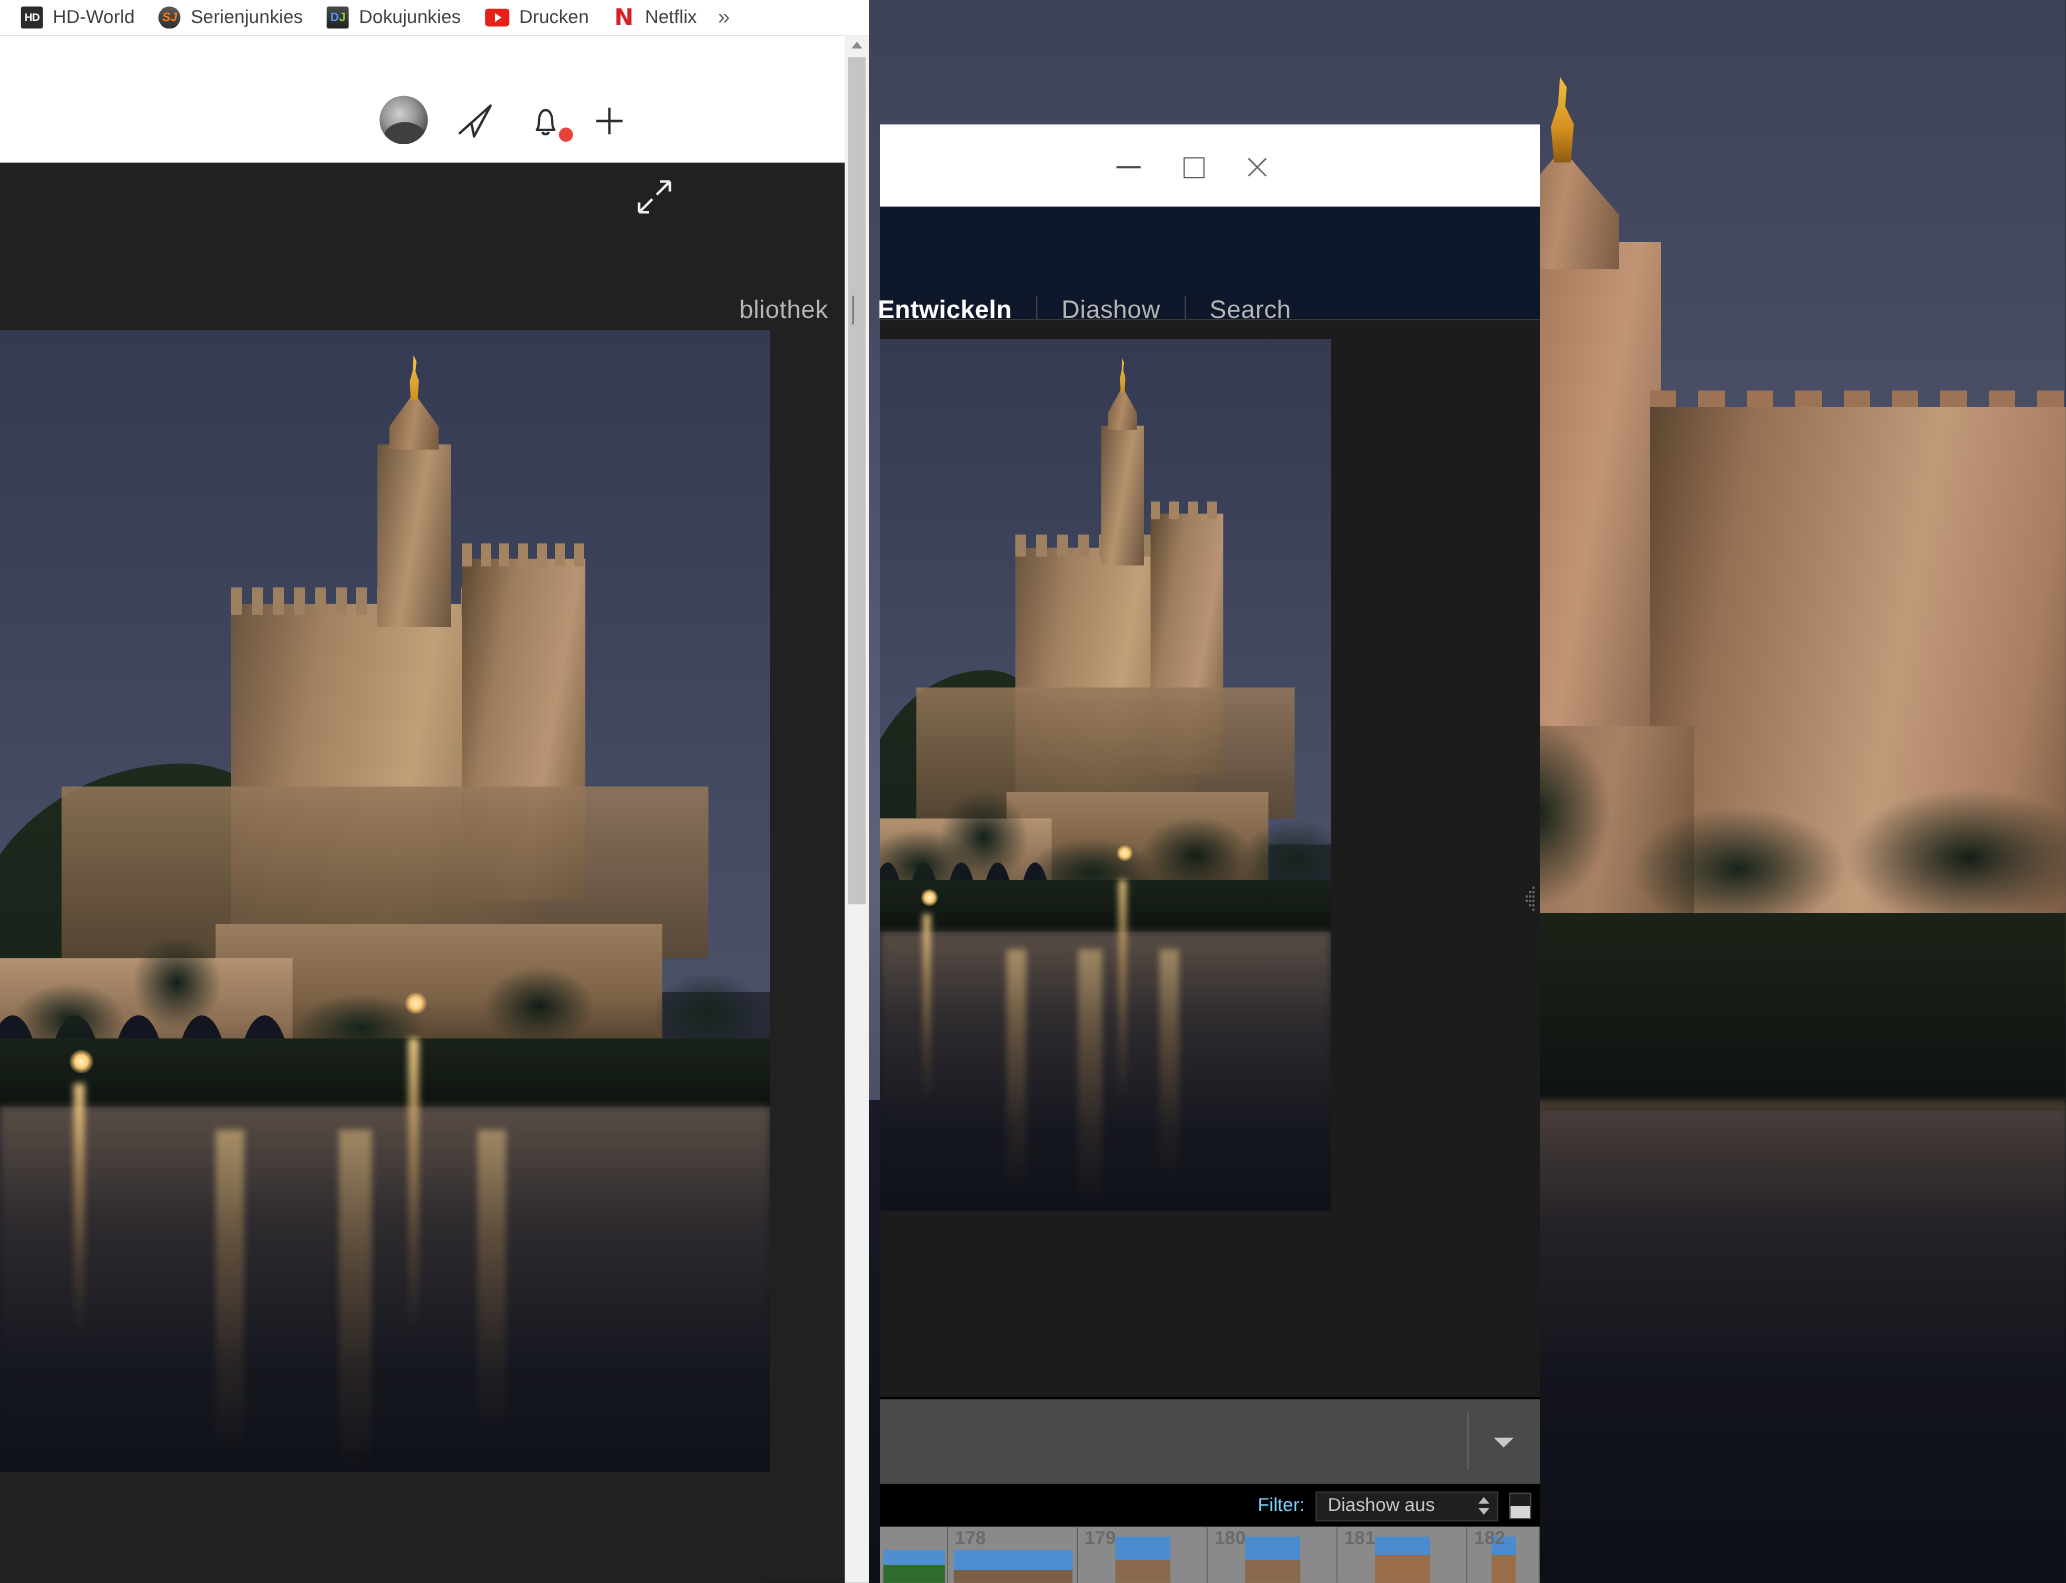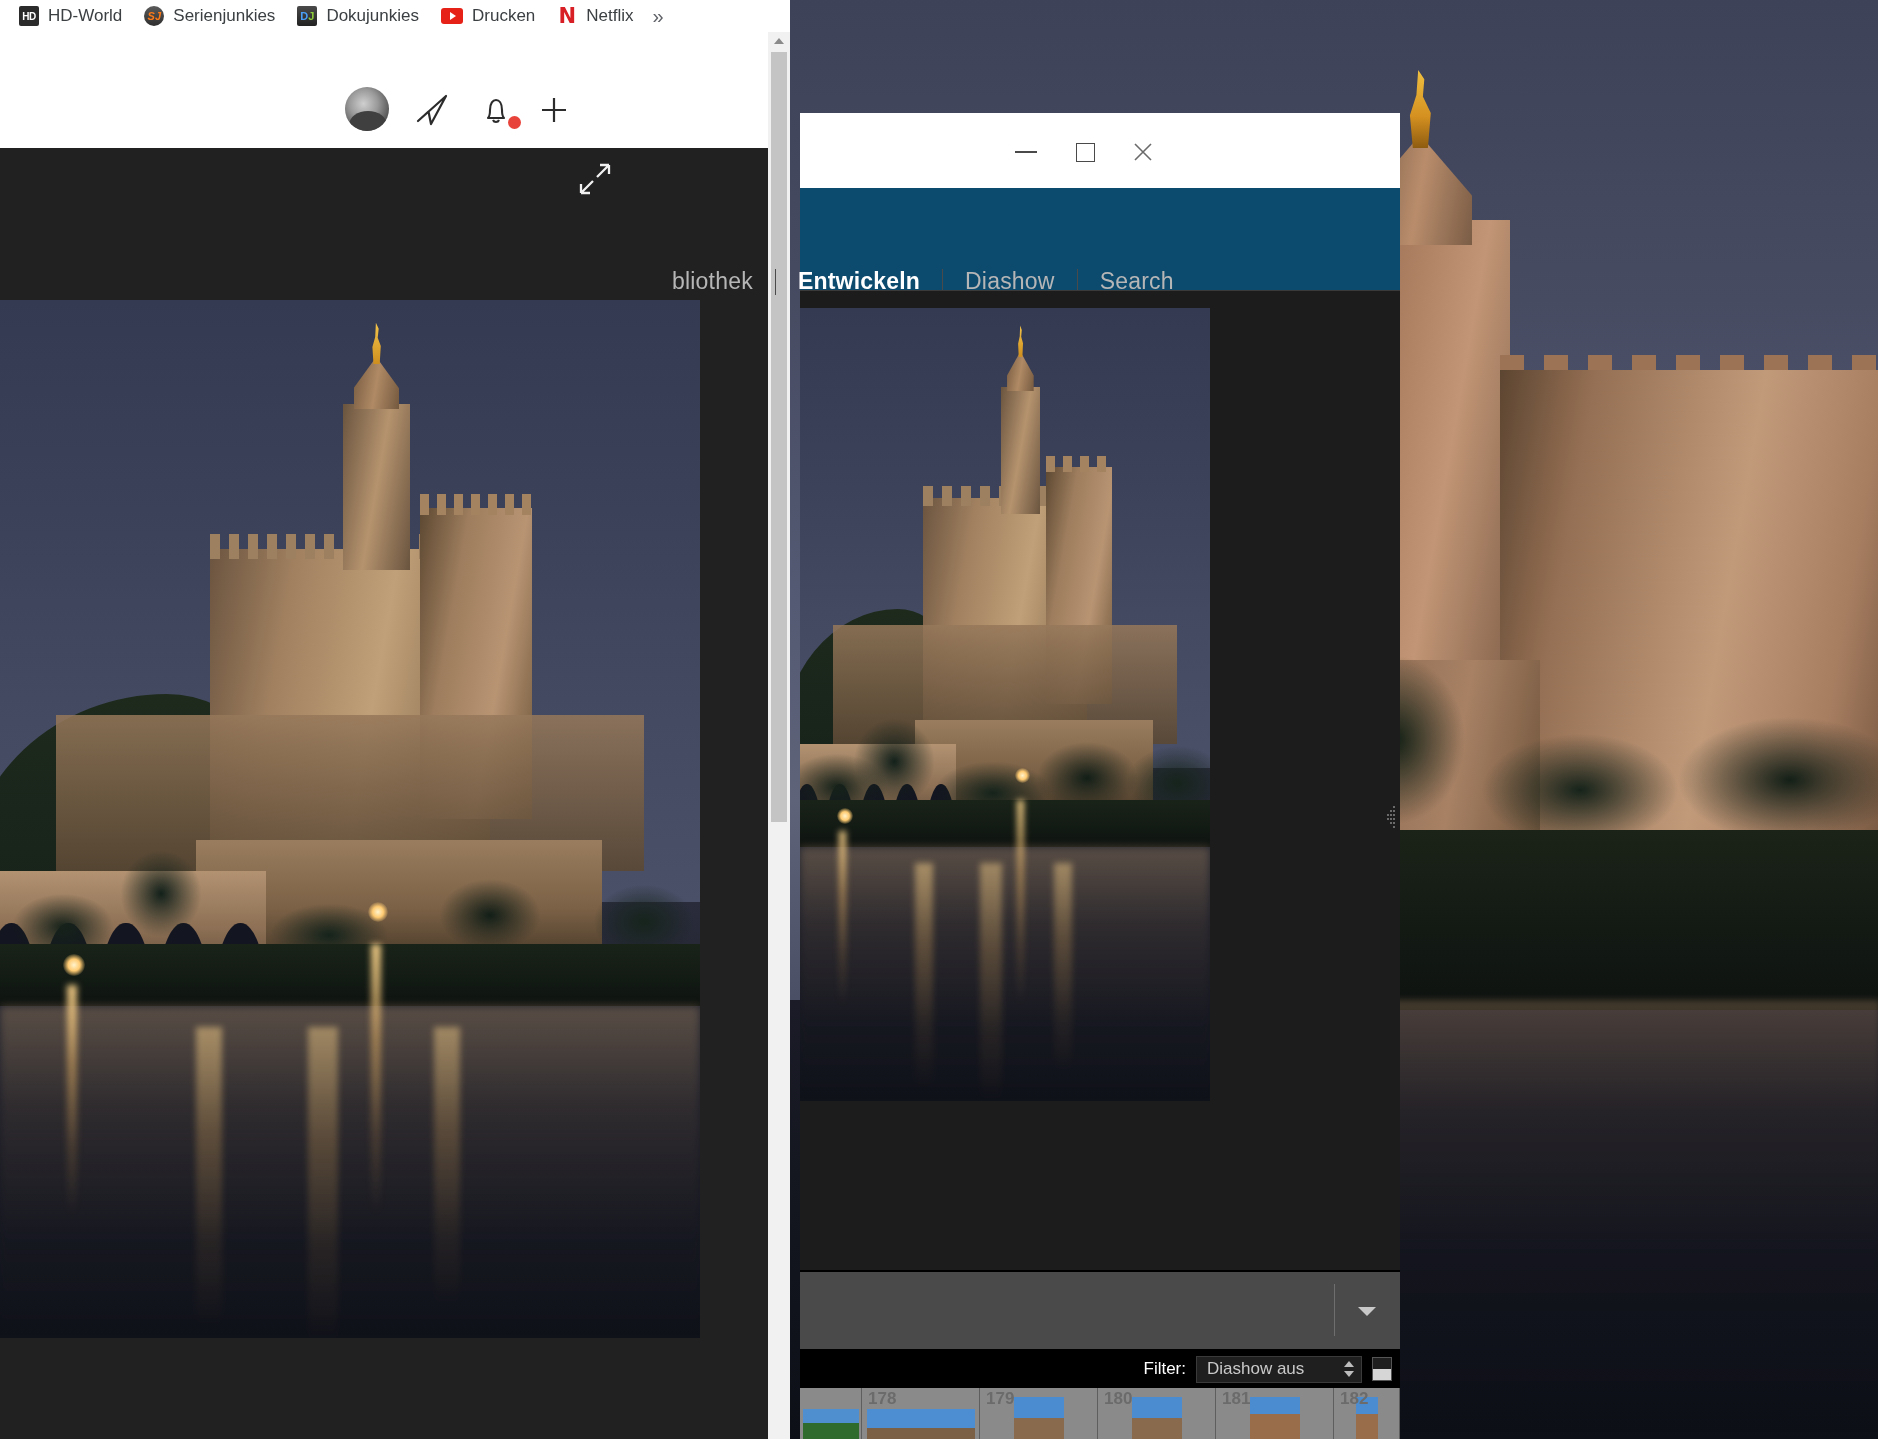--- a/index.html
+++ b/index.html
@@ -210,40 +210,40 @@
         background: #000; }
   .lr-titlebar { position: absolute; left: 0; top: 0; width: 600px; height: 75px;
                  background: #ffffff; }
   .wctrl { position: absolute; top: 24px; width: 46px; height: 30px;
            display: flex; align-items: center; justify-content: center; color: #4a4a4a; }
   .wc-min { left: 203px; } .wc-max { left: 262px; } .wc-close { left: 320px; }
   .wc-min i { display:block; width:22px; height:1.5px; background:#4a4a4a; }
   .wc-max i { display:block; width:19px; height:19px; border:1.5px solid #4a4a4a; }
 
   .lr-modulebar { position: absolute; left: 0; top: 75px; width: 600px; height: 102px;
-                  background: #0c4a6e; display: flex; align-items: center; }
+                  background: #0f172a; display: flex; align-items: center; }
   .mod-strip { display: flex; align-items: center; position: absolute; left: -150px; top: 80px; }
   .mod { font-size: 23px; color: #b6b6b6; padding: 0 22px; letter-spacing: .2px; }
   .mod.active { color: #ffffff; font-weight: 700; }
   .mod-sep { width: 1px; height: 26px; background: #4a4a4a; }
 
   .lr-contentpane { position: absolute; left: 0; top: 177px; width: 600px; height: 980px;
                     background: #1c1c1c; border-top: 1px solid #3a3a3a; }
   .lr-photo { position: absolute; left: 0px; top: 17px; width: 410px; height: 793px;
               overflow: hidden; background: #0f1118; }
 
   .lr-bottombar { position: absolute; left: 0; top: 1157px; width: 600px; height: 80px;
                   background: #4a4a4a; border-top: 2px solid #000; border-bottom: 1px solid #000; }
   .lr-bb-divider { position:absolute; right: 65px; top: 12px; width:1px; height:52px; background:#6e6e6e; }
   .lr-bb-caret { position:absolute; right: 22px; top: 32px; }
 
   .lr-filterbar { position: absolute; left: 0; top: 1237px; width: 600px; height: 38px;
                   background: #000; display:flex; align-items:center; justify-content:flex-end; gap:10px;
                   padding-right: 8px; }
-  .f-label { font-size: 17px; color: #ffffff; }
+  .f-label { font-size: 17px; color: #7dd3fc; }
   .f-select { width: 166px; height: 27px; background:#1f1f1f; border:1px solid #3a3a3a;
               display:flex; align-items:center; justify-content:space-between; padding: 0 5px 0 10px; }
   .f-select span { font-size: 17px; color: #c9c9c9; }
   .f-stepper { display:flex; flex-direction:column; gap:2px; }
   .f-toggle { width: 20px; height: 24px; border:1px solid #555;
               background: linear-gradient(180deg,#1e1e1e 0 50%, #d6d6d6 50% 100%); }
 
   .lr-filmstrip { position: absolute; left: 0; top: 1275px; width: 600px; height: 62px;
                   background: #848484; display: flex; }
   .fs-cell { position: relative; height: 51px; border-right: 1px solid #5e5e5e;

